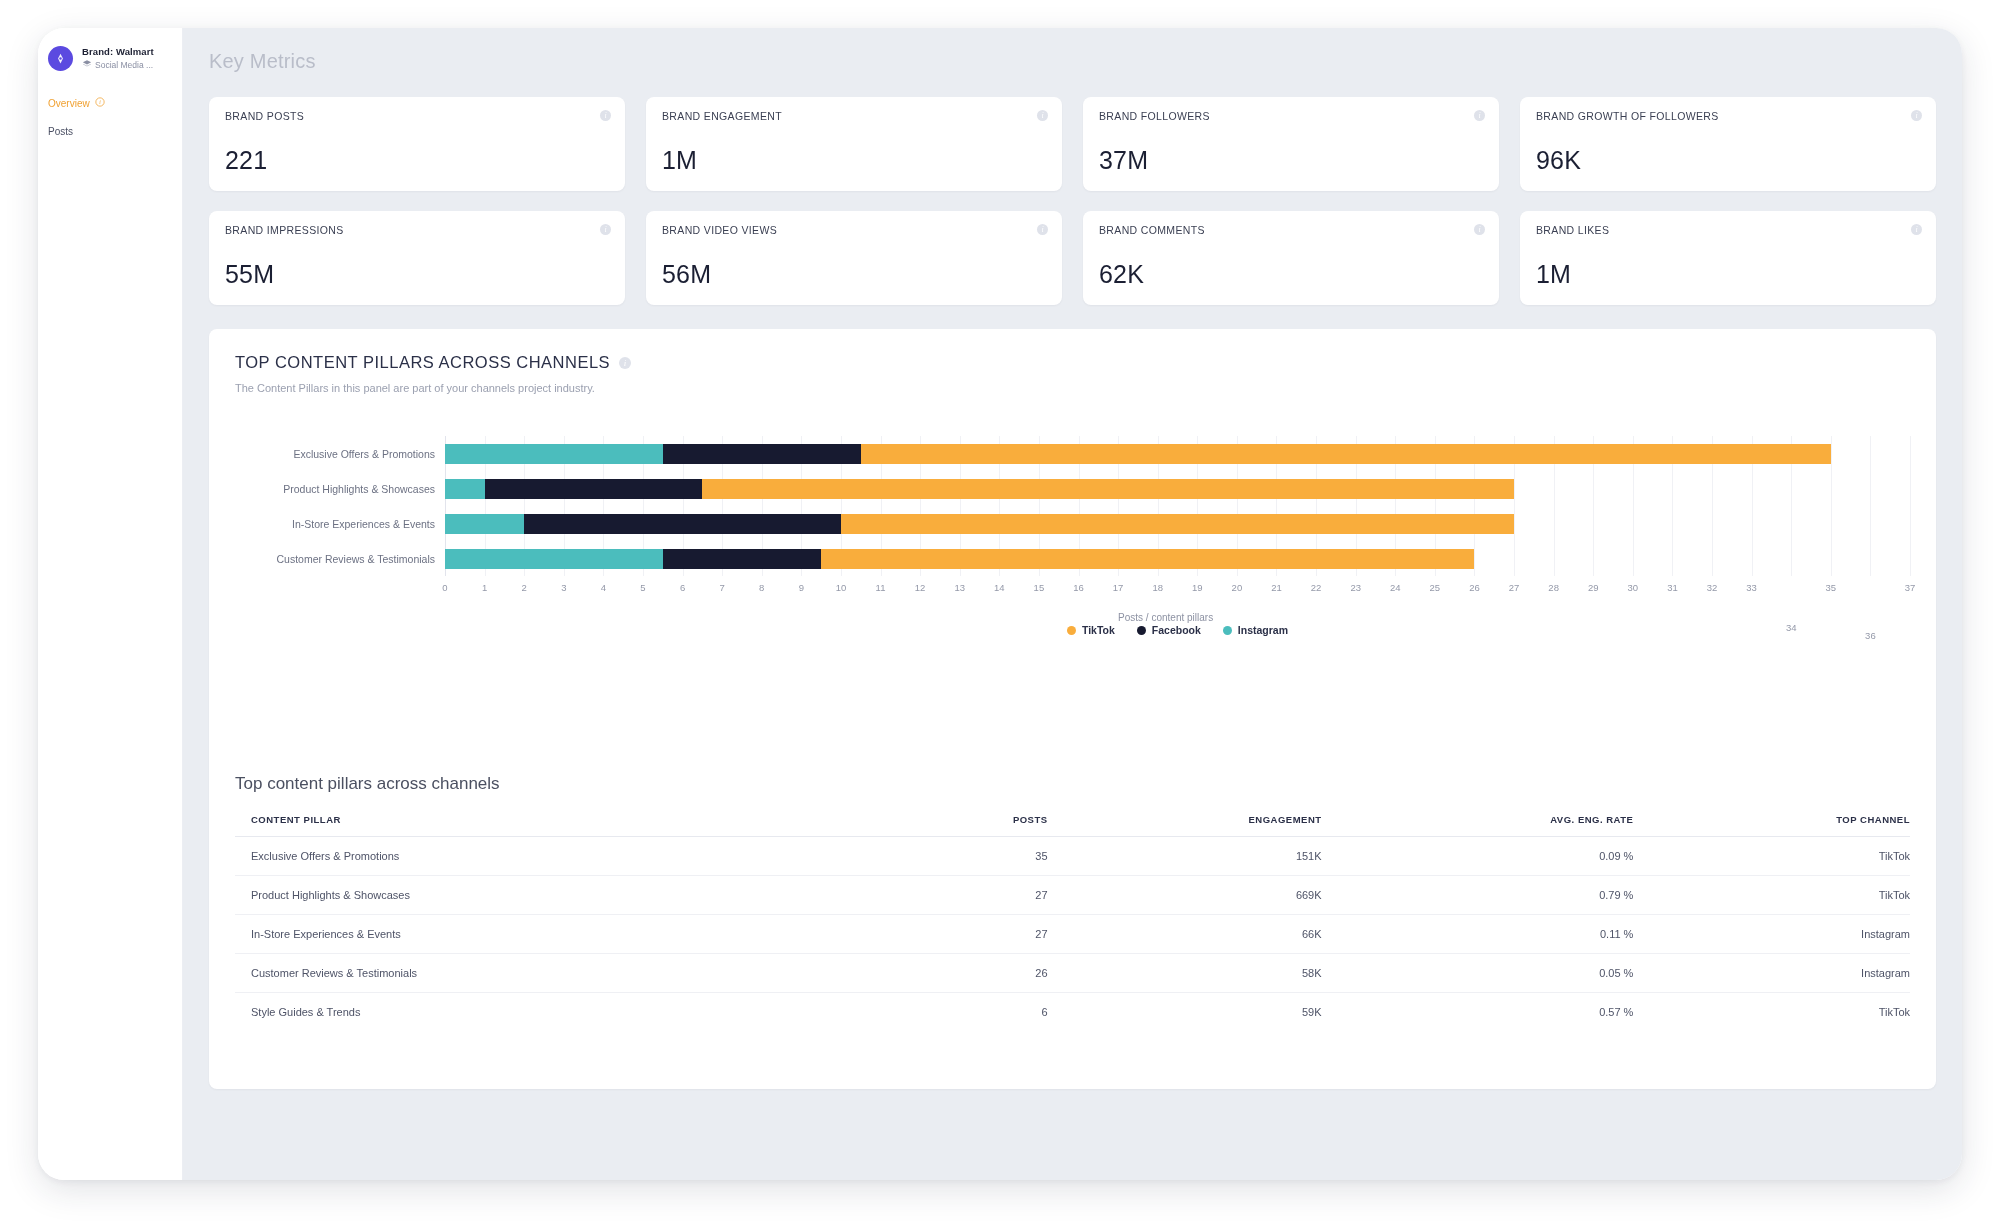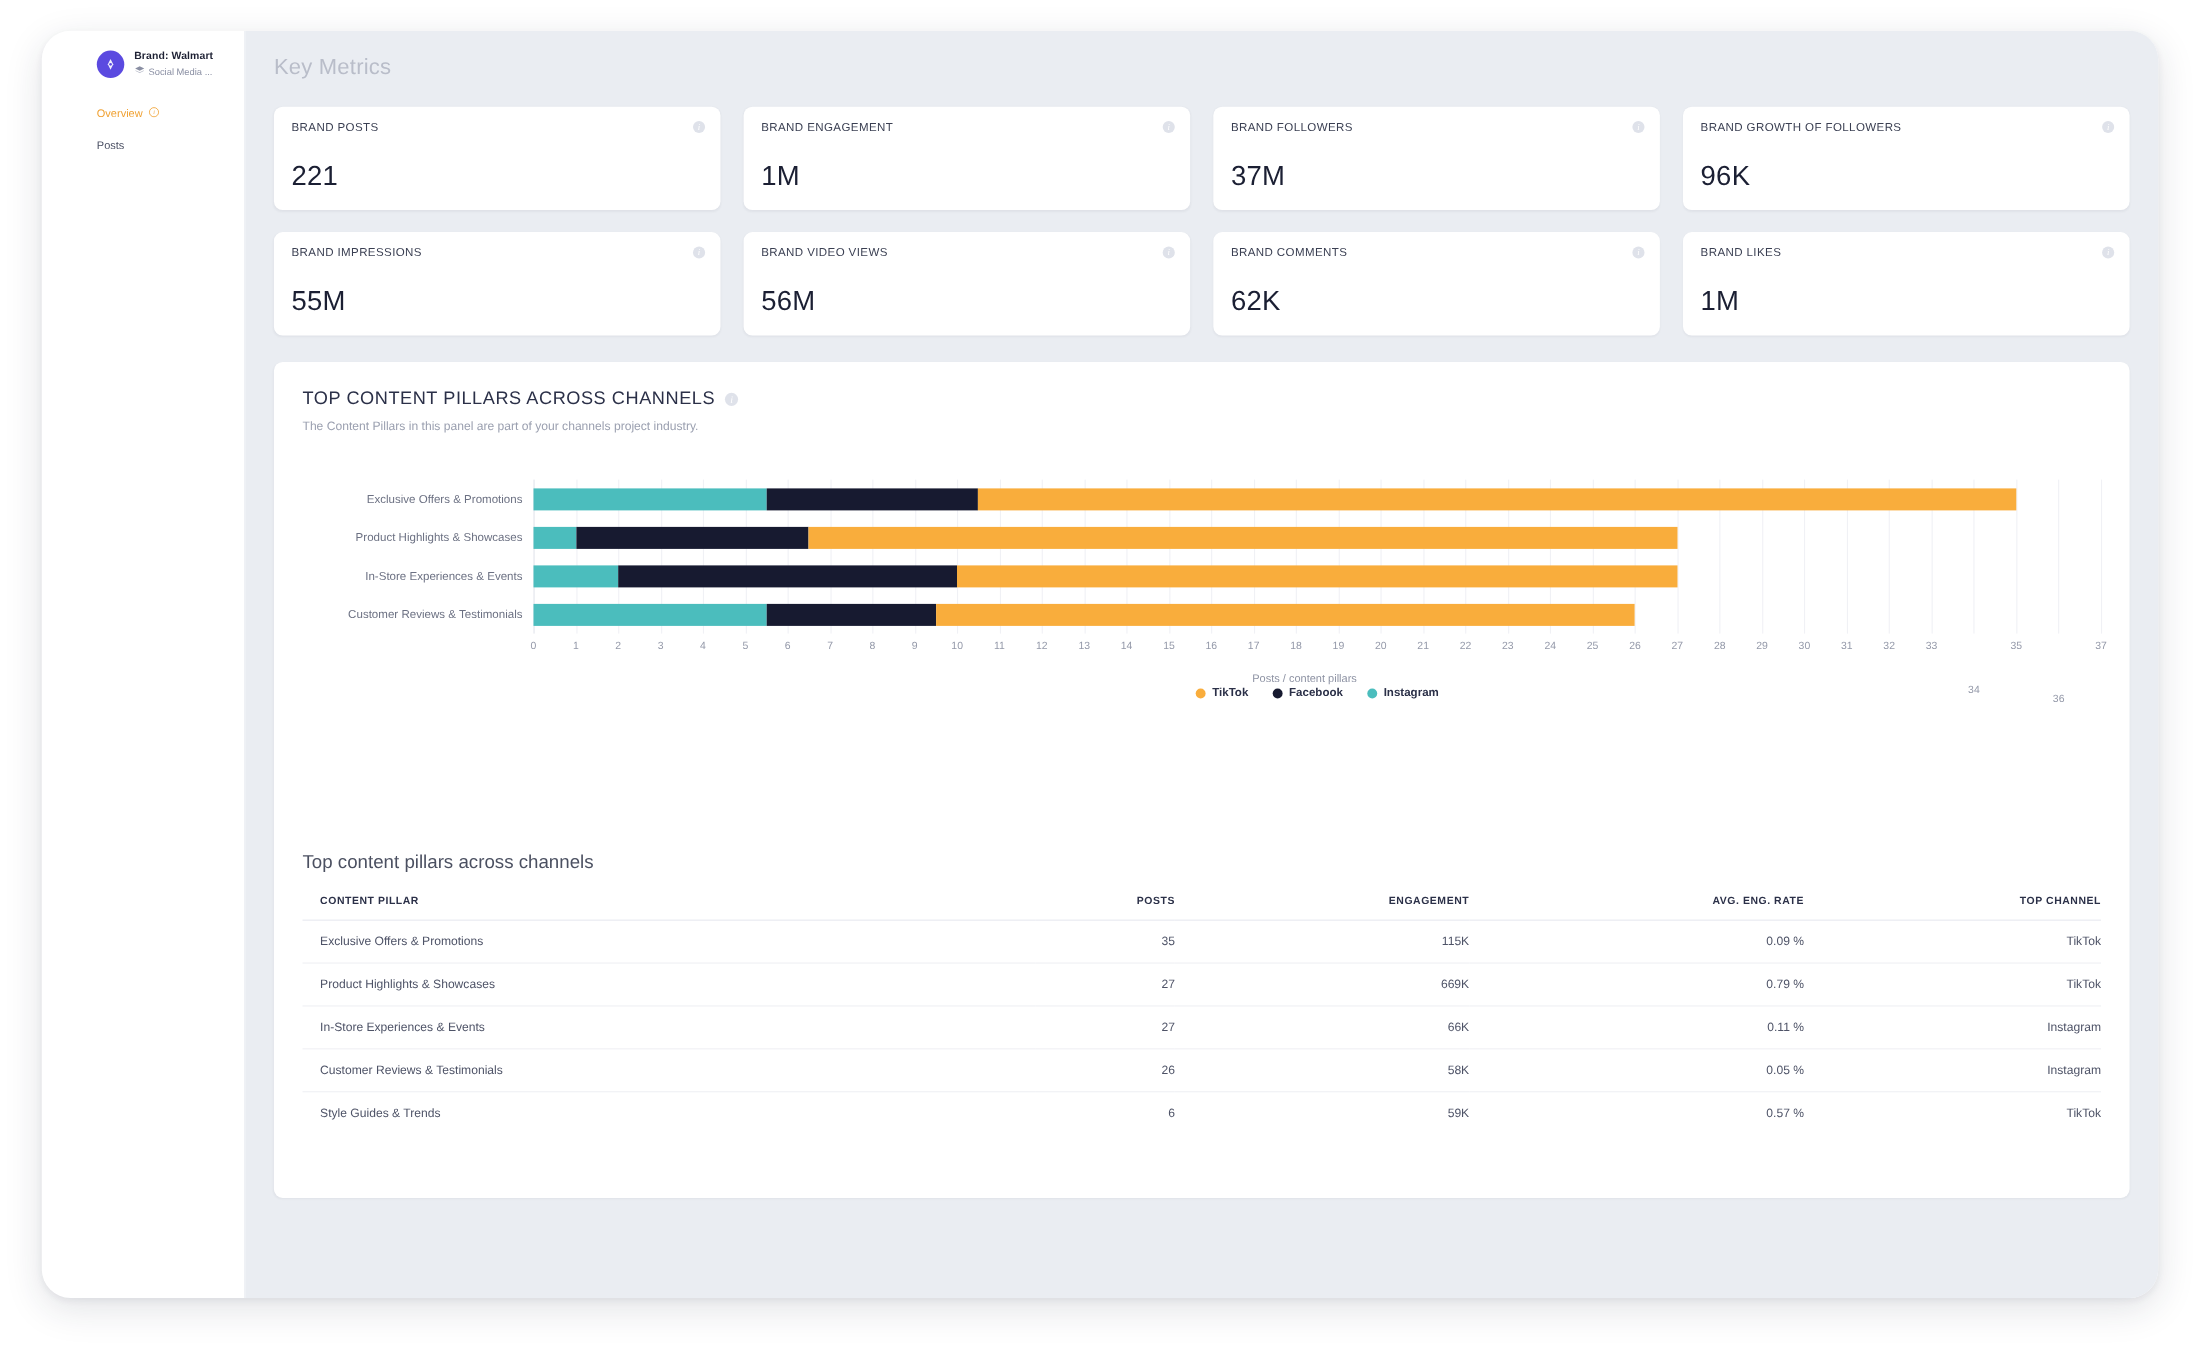--- a/index.html
+++ b/index.html
@@ -17,21 +17,20 @@
   
   .shell {
     position: absolute;
     left: 38px; top: 28px;
     width: 1924px; height: 1152px;
     background: #ffffff;
     border-radius: 26px;
     box-shadow: 0 10px 34px rgba(30,35,60,0.13), 0 2px 6px rgba(30,35,60,0.06);
     overflow: hidden;
     display: flex;
-    padding-left: 40px;
   }
   
   .sidebar {
     width: 145px;
     flex: 0 0 145px;
     background: #ffffff;
     border-right: 1px solid #eceef3;
     padding: 12px 0 0 0;
   }
   .brand-row {
@@ -496,21 +495,21 @@
                   <th>POSTS</th>
                   <th>ENGAGEMENT</th>
                   <th>AVG. ENG. RATE</th>
                   <th>TOP CHANNEL</th>
                 </tr>
             </thead>
             <tbody id="tbody">
                 <tr>
                   <td class="first">Exclusive Offers &amp; Promotions</td>
                   <td>35</td>
-                  <td>115K</td>
+                  <td>151K</td>
                   <td>0.09 %</td>
                   <td>TikTok</td>
                 </tr>
                 <tr>
                   <td class="first">Product Highlights &amp; Showcases</td>
                   <td>27</td>
                   <td>669K</td>
                   <td>0.79 %</td>
                   <td>TikTok</td>
                 </tr>

